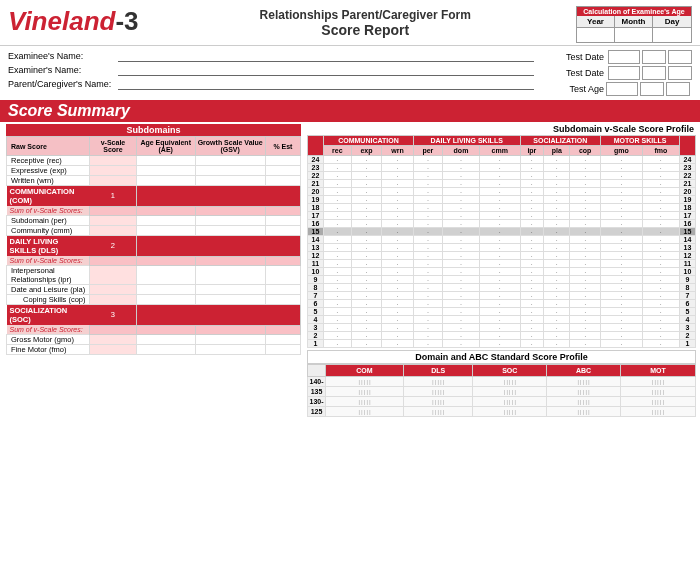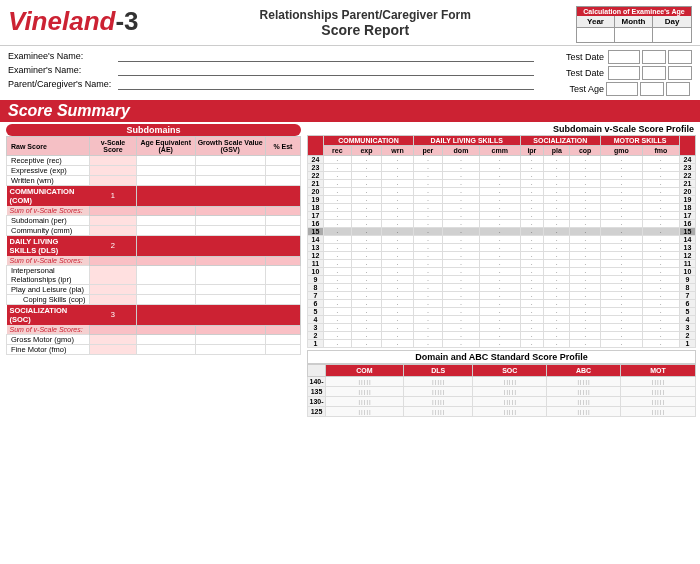--- a/index.html
+++ b/index.html
@@ -76,21 +76,21 @@
       </div>
     </div>
   </div>
 </div>
 
 <div style="background:#cc2233; color:#fff; font-size:16px; font-weight:bold; padding:2px 8px; font-style:italic;">Score Summary</div>
 
 <div style="display:flex; align-items:flex-start;">
 
   <div style="flex:0 0 305px; padding:2px 4px 2px 6px;">
-    <div style="background:#cc2233; color:#fff; text-align:center; font-size:9px; font-weight:bold; padding:1px;border-radius:6px;">Subdomains</div>
+    <div style="background:#cc2233; color:#fff; text-align:center; font-size:9px; font-weight:bold; padding:1px;">Subdomains</div>
     <table style="width:100%; border-collapse:collapse; font-size:7.5px;">
       <thead>
         <tr>
           <th style="background:#f5c0c5; padding:2px 1px; border:1px solid #ccc; font-size:7px; width:70px; text-align:left; padding-left:4px;">Raw Score</th>
           <th style="background:#f5c0c5; padding:2px 1px; border:1px solid #ccc; font-size:7px; width:40px;">v-Scale Score</th>
           <th style="background:#f5c0c5; padding:2px 1px; border:1px solid #ccc; font-size:7px; width:50px;">Age Equivalent (AE)</th>
           <th style="background:#f5c0c5; padding:2px 1px; border:1px solid #ccc; font-size:7px; width:60px;">Growth Scale Value (GSV)</th>
           <th style="background:#f5c0c5; padding:2px 1px; border:1px solid #ccc; font-size:7px; width:30px;">% Est</th>
         </tr>
       </thead>
@@ -155,21 +155,21 @@
       <td style="background:#f9c0c5; border:1px solid #ccc;"></td>
     </tr>
           <tr>
       <td style="text-align:left; padding-left:4px; font-size:7.5px; border:1px solid #ddd;">Interpersonal Relationships (ipr)</td>
       <td style="background:#ffe0e0; border:1px solid #ddd;"></td>
       <td style="border:1px solid #ddd;"></td>
       <td style="border:1px solid #ddd;"></td>
       <td style="border:1px solid #ddd;"></td>
     </tr>
           <tr>
-      <td style="text-align:left; padding-left:4px; font-size:7.5px; border:1px solid #ddd;">Play and Leisure (pla)</td>
+      <td style="text-align:left; padding-left:4px; font-size:7.5px; border:1px solid #ddd;">Date and Leisure (pla)</td>
       <td style="background:#ffe0e0; border:1px solid #ddd;"></td>
       <td style="border:1px solid #ddd;"></td>
       <td style="border:1px solid #ddd;"></td>
       <td style="border:1px solid #ddd;"></td>
     </tr>
           <tr>
       <td style="text-align:left; padding-left:16px; font-size:7.5px; border:1px solid #ddd;">Coping Skills (cop)</td>
       <td style="background:#ffe0e0; border:1px solid #ddd;"></td>
       <td style="border:1px solid #ddd;"></td>
       <td style="border:1px solid #ddd;"></td>

